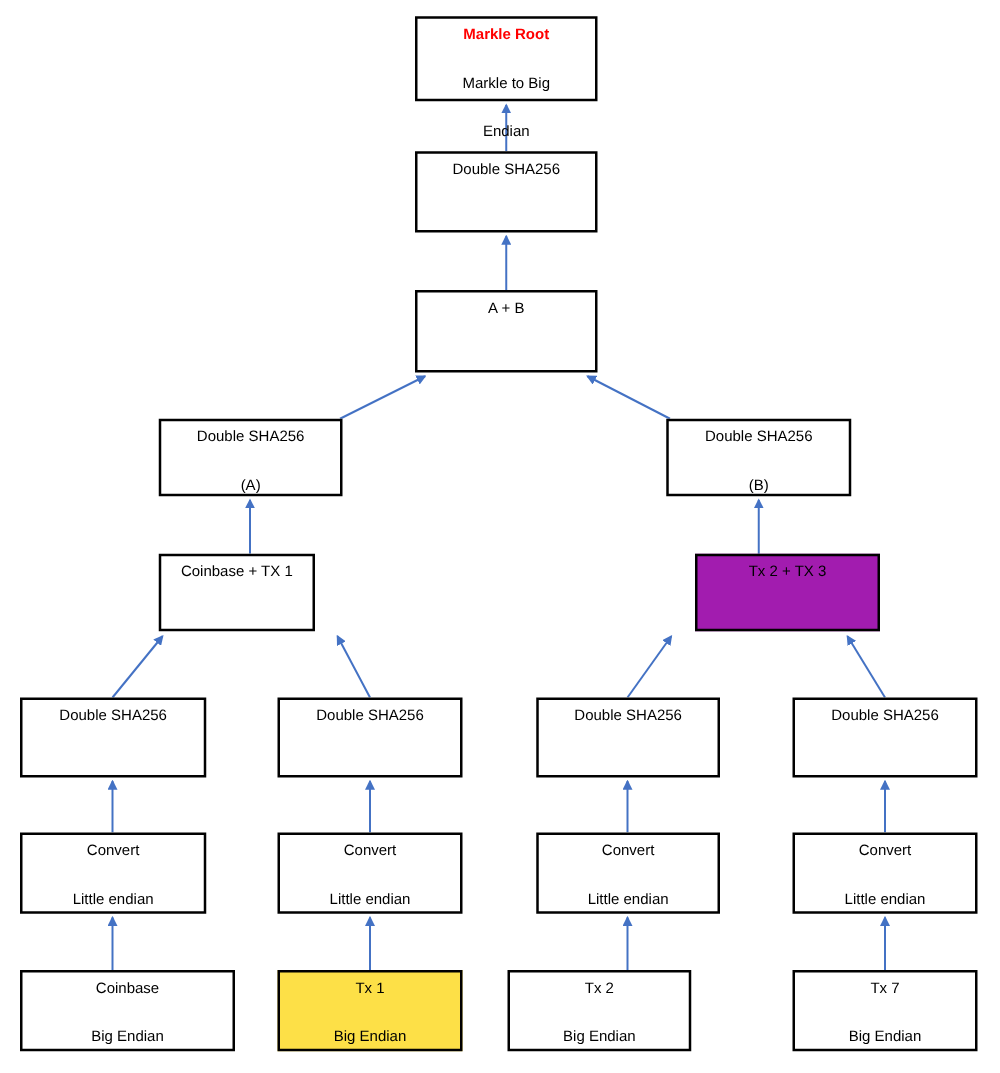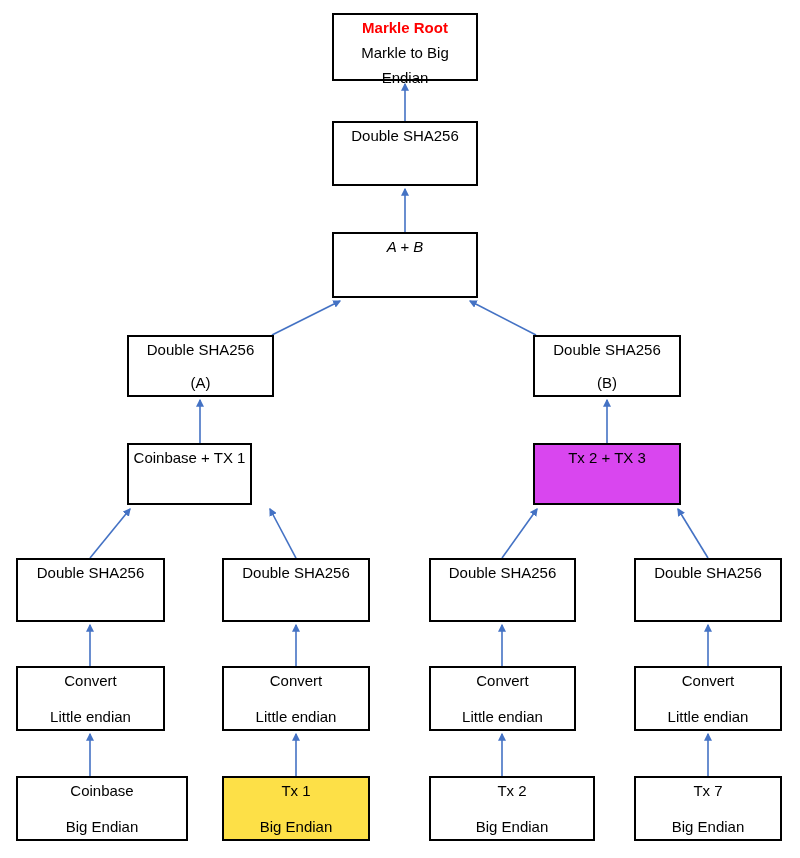--- a/index.html
+++ b/index.html
@@ -33,24 +33,25 @@
   .node {
     position: absolute;
     box-sizing: border-box;
     border: 2px solid #000000;
     background: #ffffff;
     display: flex;
     flex-direction: column;
     align-items: center;
     justify-content: space-between;
     text-align: center;
-    font-size: 15px;
+    font-size: 12px;
     line-height: 25px;
     color: #000000;
     z-index: 2;
+    gap: 14px;
   }
   .node .line {
     display: block;
     white-space: nowrap;
   }
   .node .line.accent {
     color: #FF0000;
     font-weight: bold;
   }
 </style>
@@ -87,35 +88,35 @@
   </svg>
   <div id="nodes">
       <div class="node" style="left: 332px; top: 13px; width: 146px; height: 68px; border-color: rgb(0, 0, 0); background: rgb(255, 255, 255);">
         <span class="line accent" style="color: rgb(255, 0, 0);">Markle Root</span>
         <span class="line">Markle to Big</span>
         <span class="line">Endian</span>
       </div>
       <div class="node" style="left: 332px; top: 121px; width: 146px; height: 65px; border-color: rgb(0, 0, 0); background: rgb(255, 255, 255);">
         <span class="line">Double SHA256</span>
       </div>
-      <div class="node" style="left: 332px; top: 232px; width: 146px; height: 66px; border-color: rgb(0, 0, 0); background: rgb(255, 255, 255); font-style: italic;">
+      <div class="node" style="left: 332px; top: 232px; width: 146px; height: 66px; border-color: rgb(0, 0, 0); background: rgb(255, 255, 255);">
         <span class="line">A + B</span>
       </div>
       <div class="node" style="left: 127px; top: 335px; width: 147px; height: 62px; border-color: rgb(0, 0, 0); background: rgb(255, 255, 255);">
         <span class="line">Double SHA256</span>
         <span class="line">(A)</span>
       </div>
       <div class="node" style="left: 533px; top: 335px; width: 148px; height: 62px; border-color: rgb(0, 0, 0); background: rgb(255, 255, 255);">
         <span class="line">Double SHA256</span>
         <span class="line">(B)</span>
       </div>
       <div class="node" style="left: 127px; top: 443px; width: 125px; height: 62px; border-color: rgb(0, 0, 0); background: rgb(255, 255, 255);">
         <span class="line">Coinbase + TX 1</span>
       </div>
-      <div class="node" style="left: 533px; top: 443px; width: 148px; height: 62px; border-color: rgb(0, 0, 0); background: #d946ef;">
+      <div class="node" style="left: 556px; top: 443px; width: 148px; height: 62px; border-color: rgb(0, 0, 0); background: #a21caf;">
         <span class="line">Tx 2 + TX 3</span>
       </div>
       <div class="node" style="left: 16px; top: 558px; width: 149px; height: 64px; border-color: rgb(0, 0, 0); background: rgb(255, 255, 255);">
         <span class="line">Double SHA256</span>
       </div>
       <div class="node" style="left: 222px; top: 558px; width: 148px; height: 64px; border-color: rgb(0, 0, 0); background: rgb(255, 255, 255);">
         <span class="line">Double SHA256</span>
       </div>
       <div class="node" style="left: 429px; top: 558px; width: 147px; height: 64px; border-color: rgb(0, 0, 0); background: rgb(255, 255, 255);">
         <span class="line">Double SHA256</span>
@@ -140,21 +141,21 @@
         <span class="line">Little endian</span>
       </div>
       <div class="node" style="left: 16px; top: 776px; width: 172px; height: 65px; border-color: rgb(0, 0, 0); background: rgb(255, 255, 255);">
         <span class="line">Coinbase</span>
         <span class="line">Big Endian</span>
       </div>
       <div class="node" style="left: 222px; top: 776px; width: 148px; height: 65px; border-color: rgb(0, 0, 0); background: #fde047;">
         <span class="line">Tx 1</span>
         <span class="line">Big Endian</span>
       </div>
-      <div class="node" style="left: 429px; top: 776px; width: 166px; height: 65px; border-color: rgb(0, 0, 0); background: rgb(255, 255, 255);">
+      <div class="node" style="left: 406px; top: 776px; width: 147px; height: 65px; border-color: rgb(0, 0, 0); background: rgb(255, 255, 255);">
         <span class="line">Tx 2</span>
         <span class="line">Big Endian</span>
       </div>
       <div class="node" style="left: 634px; top: 776px; width: 148px; height: 65px; border-color: rgb(0, 0, 0); background: rgb(255, 255, 255);">
         <span class="line">Tx 7</span>
         <span class="line">Big Endian</span>
       </div>
     </div>
 </div>
 

